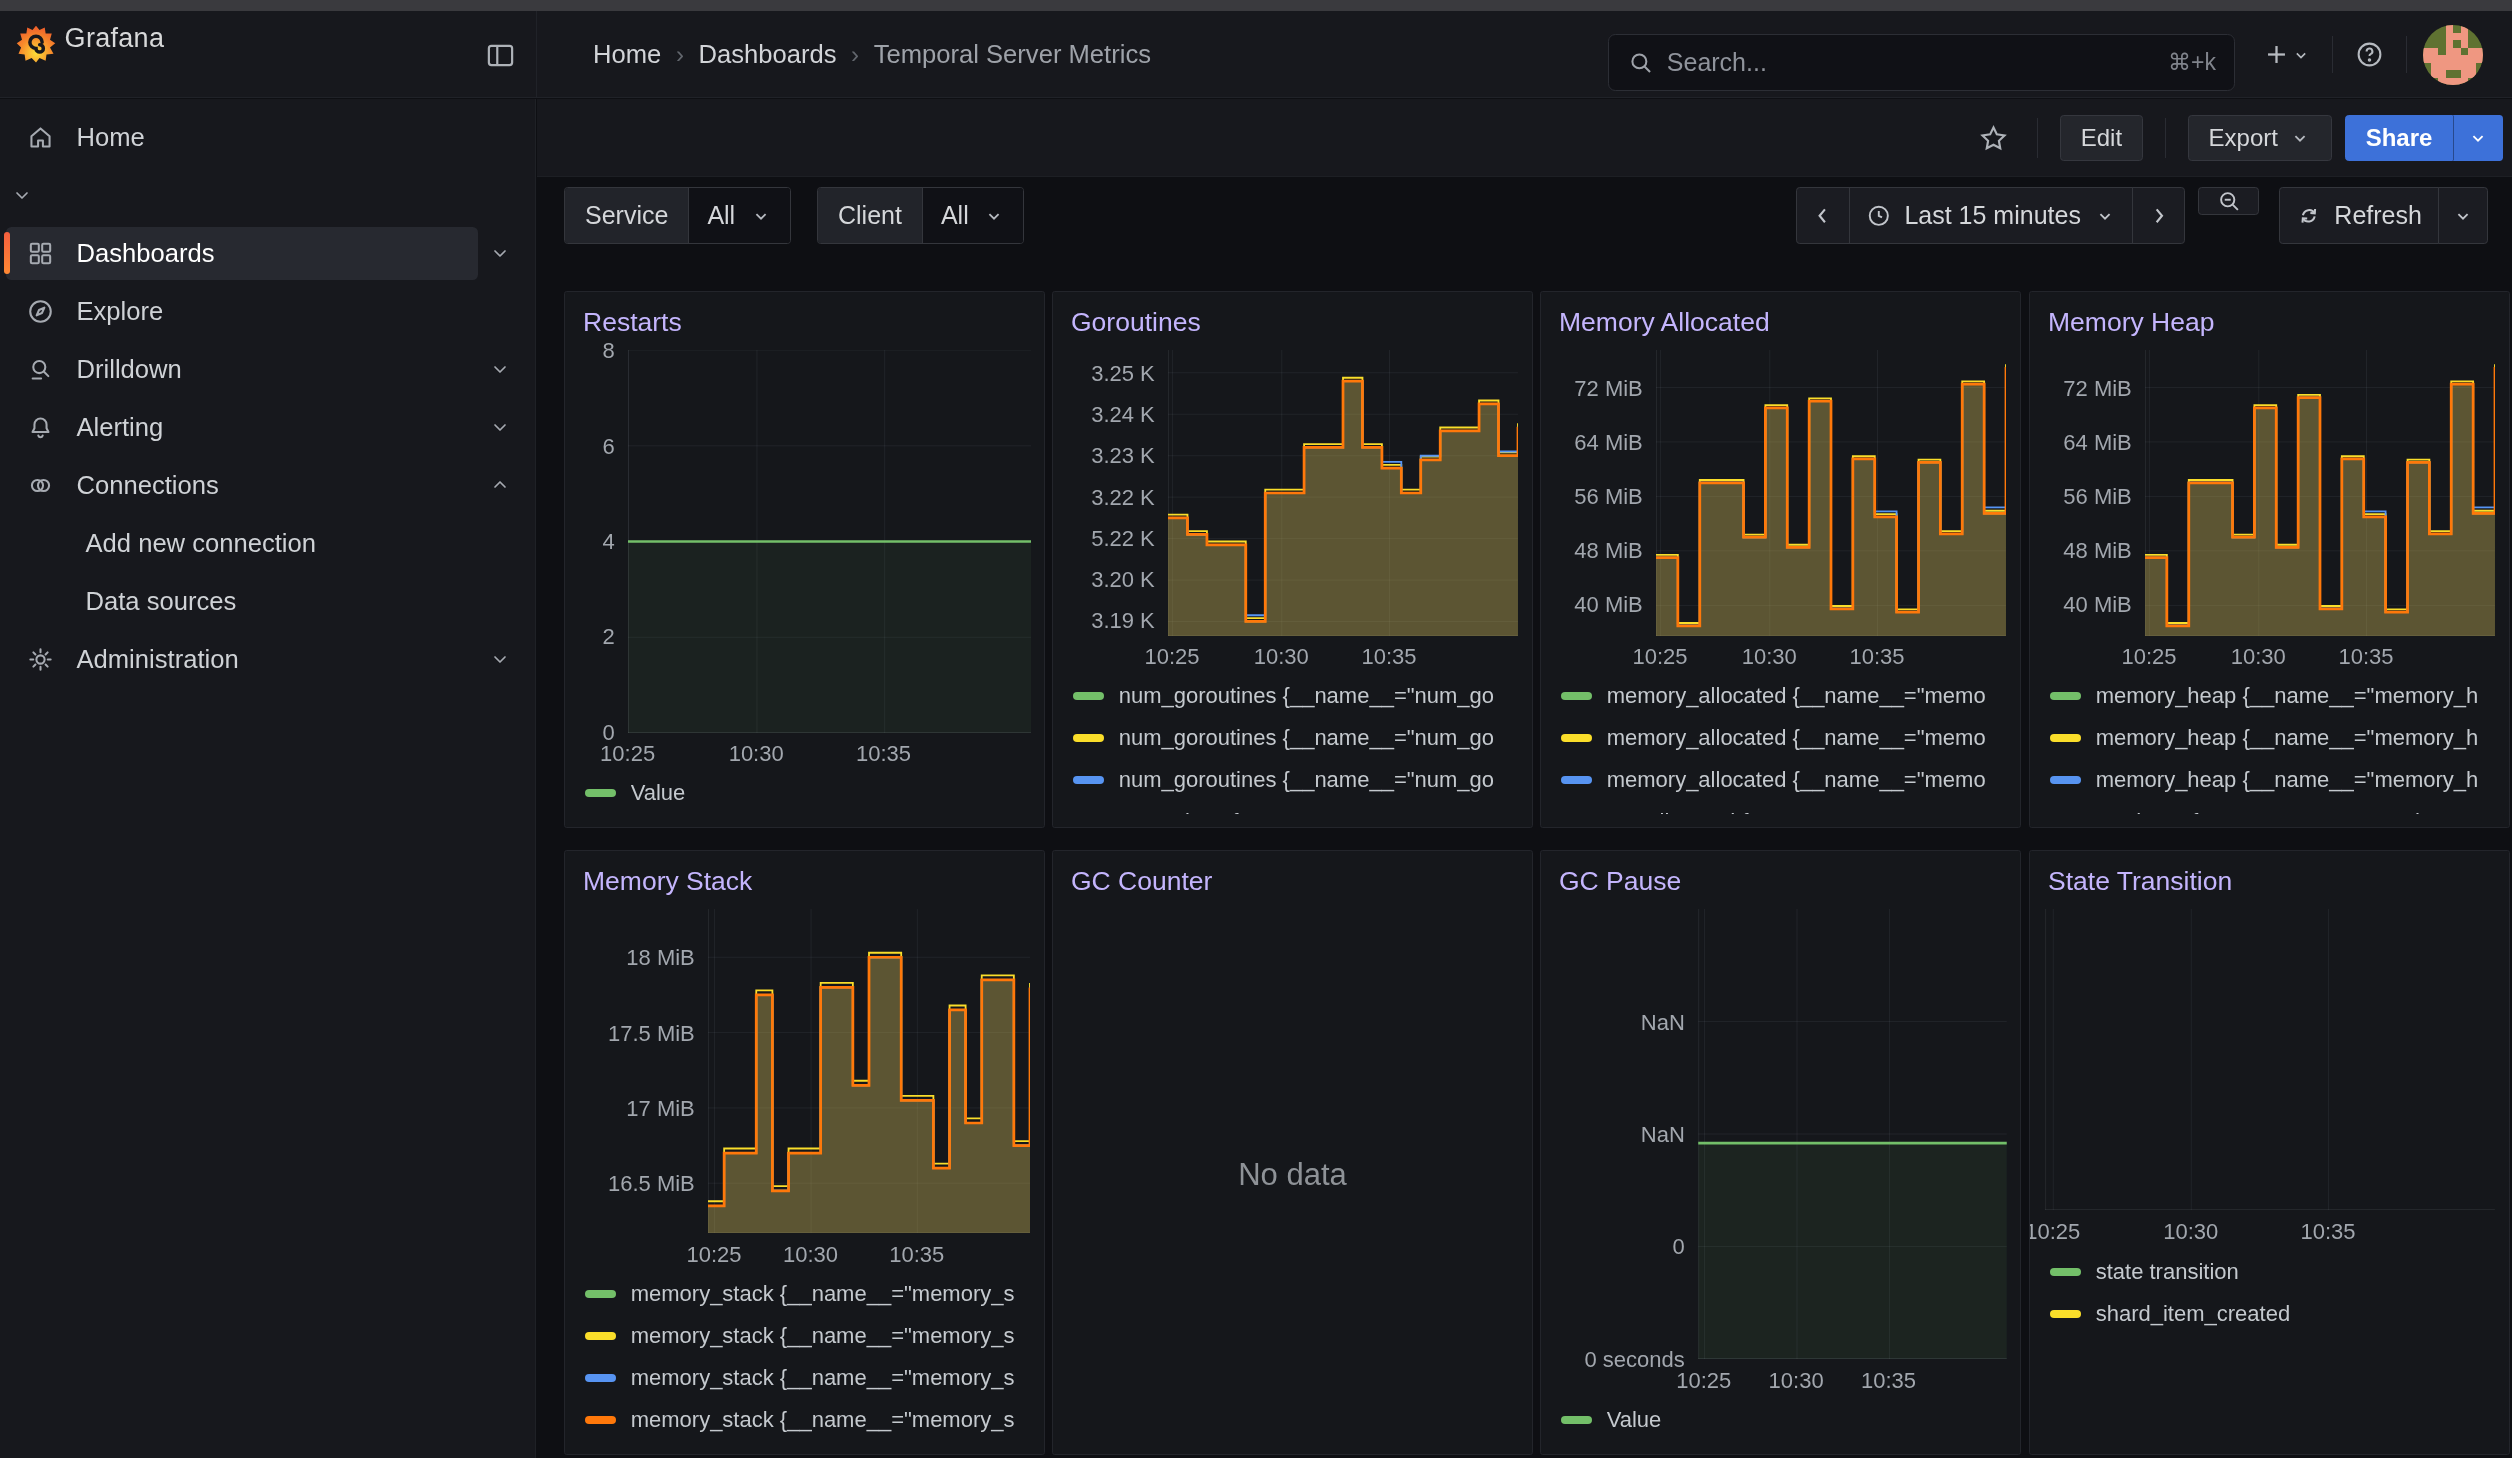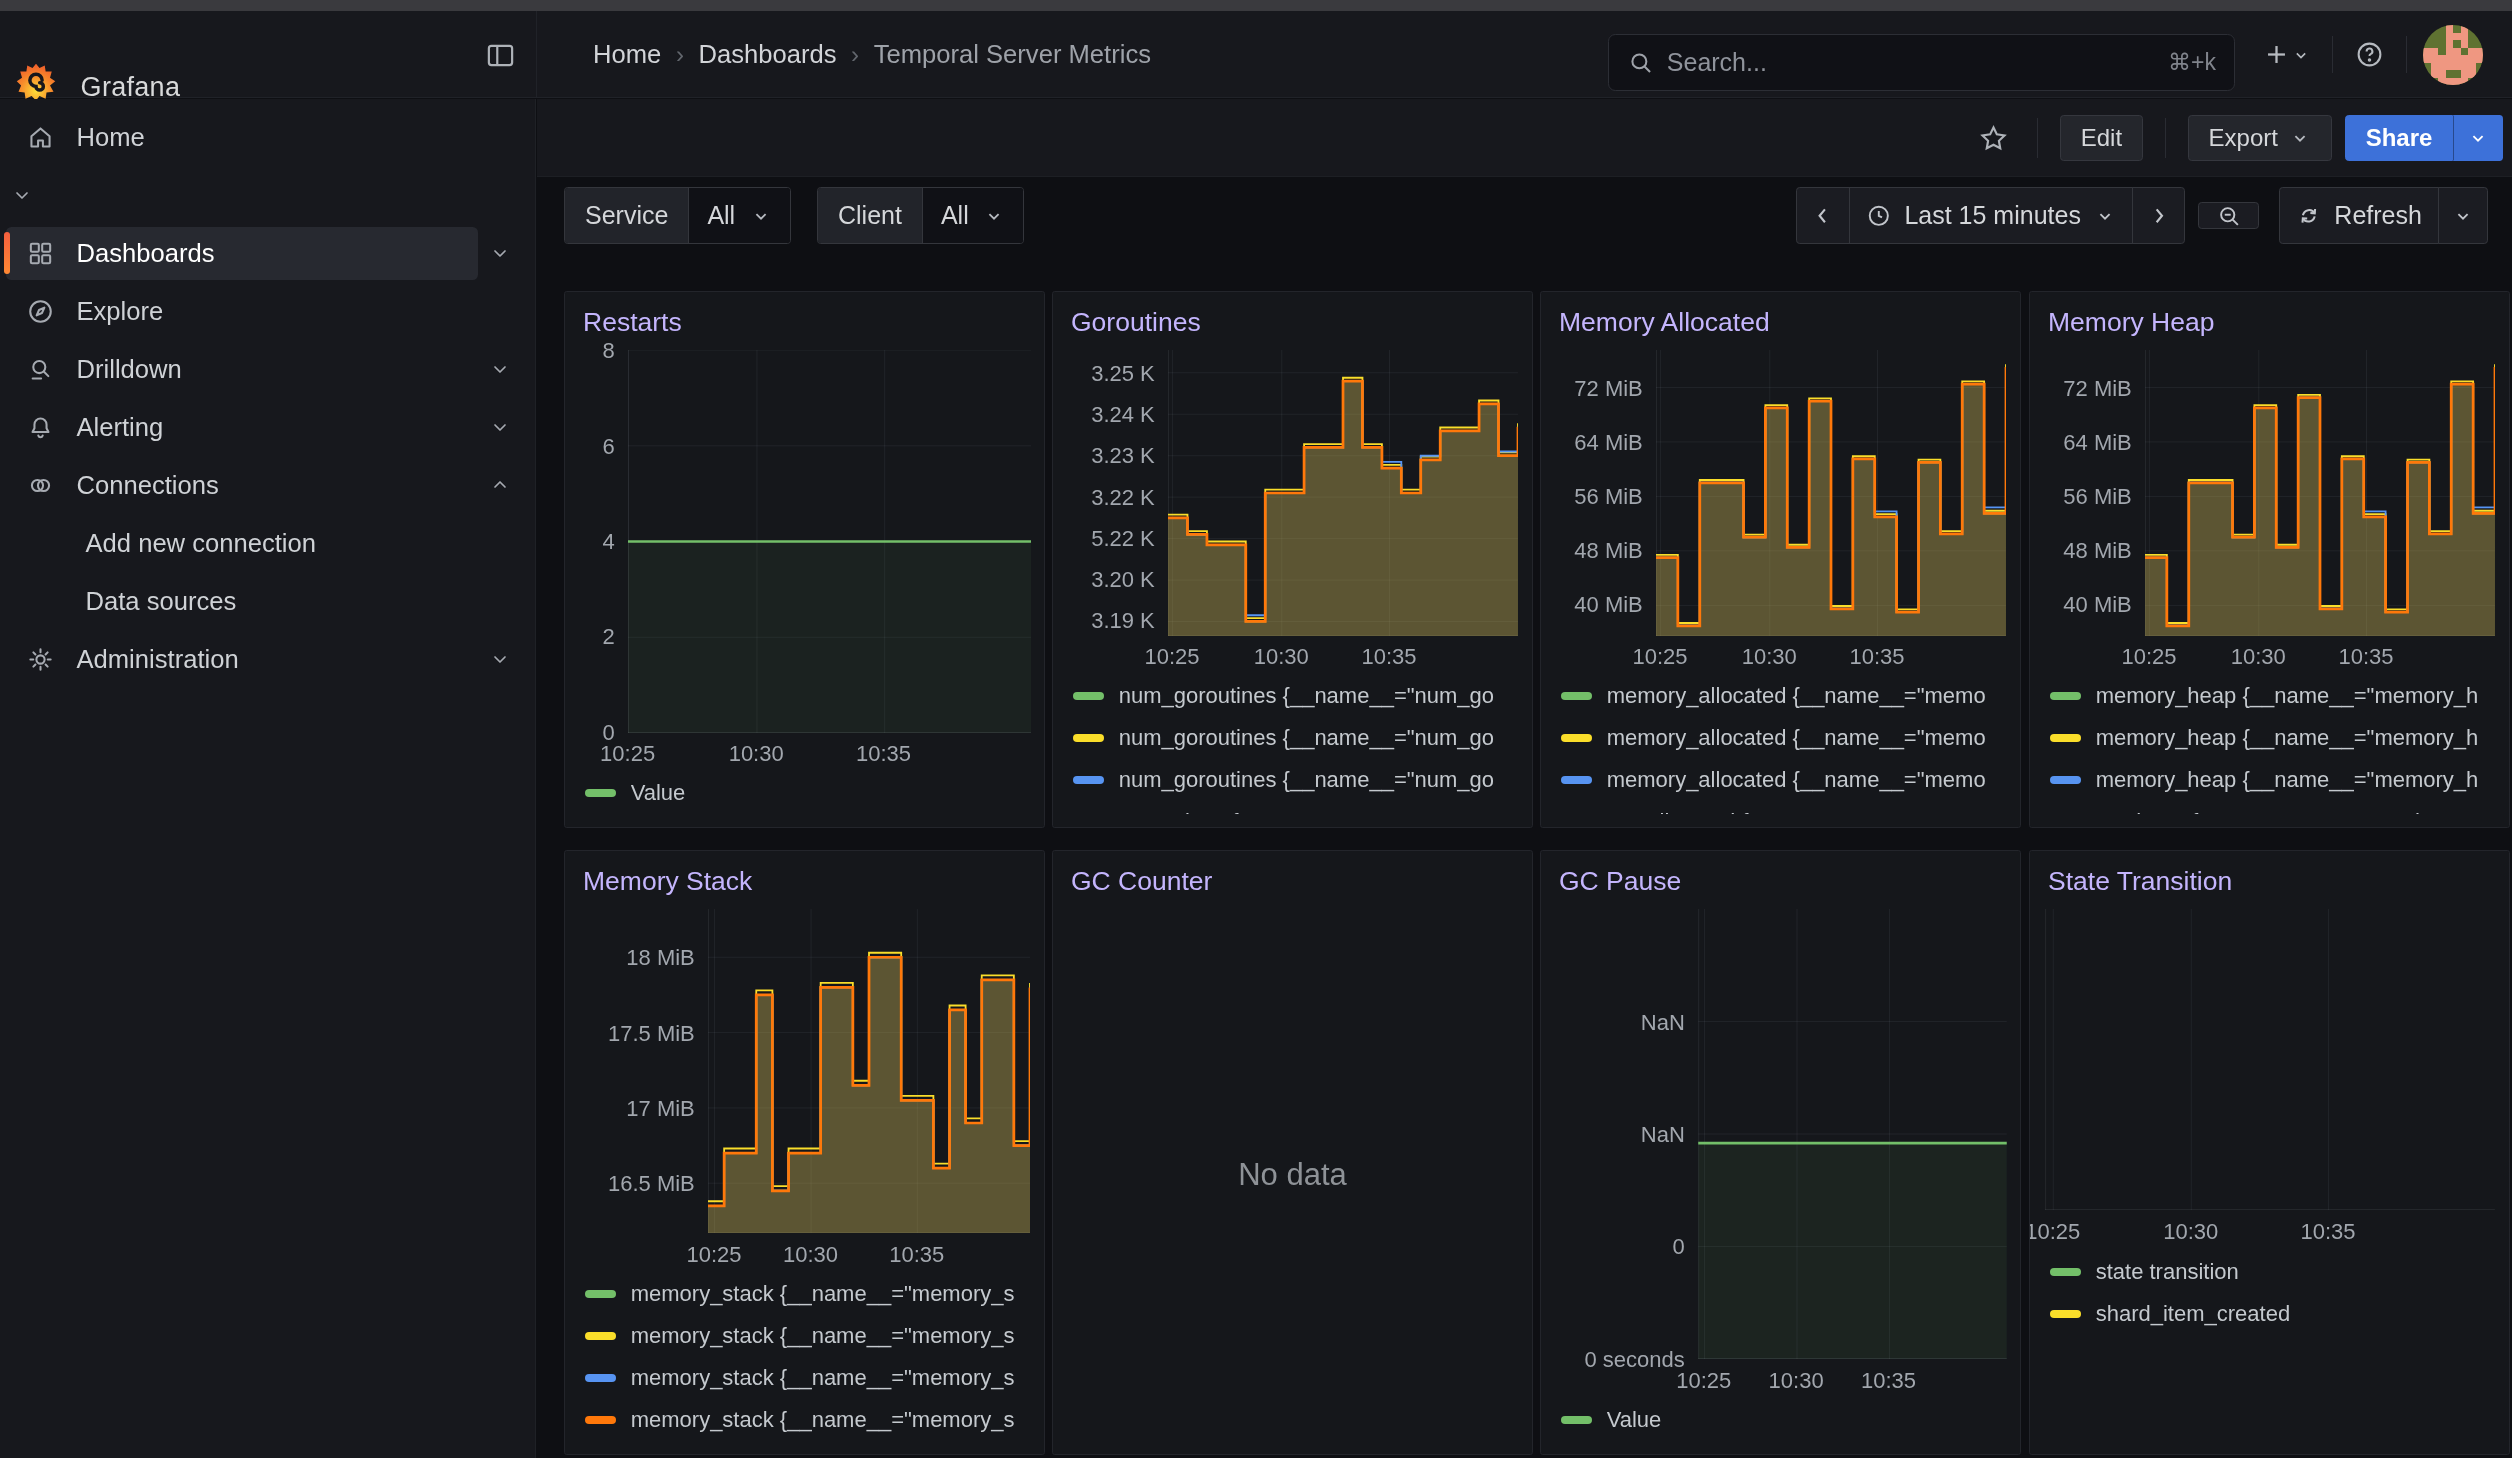--- a/index.html
+++ b/index.html
@@ -3,21 +3,21 @@
 <meta charset="utf-8">
 <style>
   * { margin:0; padding:0; box-sizing:border-box; }
   html,body { width:2512px; height:1458px; overflow:hidden; background:#0E0F13;
     font-family:"Liberation Sans","DejaVu Sans",sans-serif; color:#D5D7DA; }
   .window-strip { position:absolute; left:0; top:0; width:2512px; height:11px; background:#3A3A3E; }
 
   
   .header { position:absolute; left:0; top:11px; width:2512px; height:87px;
     background:#17181D; border-bottom:0.9px solid #202228; }
-  .brand { position:absolute; left:14.6px; top:5px; height:87px; display:flex; align-items:flex-end; gap:24px; }
+  .brand { position:absolute; left:14.6px; top:12px; height:87px; display:flex; align-items:flex-start; gap:8px; }
   .logo { width:42px; height:42px; }
   .brand-name { font-size:27px; color:#D8D9DA; letter-spacing:0.3px; }
   .collapse-btn { position:absolute; left:481px; top:25px; width:38px; height:38px; display:flex;
     align-items:center; justify-content:center; color:#AEB2B8; border-radius:5.5px; cursor:pointer; }
   .header-divider { position:absolute; left:536px; top:0; width:0.9px; height:87px; background:#202228; }
 
   .breadcrumb { position:absolute; left:593px; top:0; height:87px; display:flex; align-items:center; gap:14.6px; font-size:25.6px; }
   .crumb { color:#E2E3E6; }
   .crumb.link { color:#D2D4D8; }
   .crumb.current { color:#9EA2A9; }
@@ -68,21 +68,21 @@
   .split .btn-primary.main { border-radius:3.7px 0 0 3.7px;font-weight:bold; }
   .split .btn-primary.caret { border-radius:0 3.7px 3.7px 0; padding:0 12.8px; border-left:0.9px solid rgba(0,0,0,.35); }
   .split .btn-primary.caret .icon { color:#FFFFFF; }
 
   
   .filter-row { position:absolute; left:537px; top:176px; width:1975px; height:82px; }
   .var-group { position:absolute; top:11px; height:57px; display:flex; border:0.9px solid #34363C; border-radius:3.7px; overflow:hidden; }
   .var-label { display:flex; align-items:center; padding:0 20px; background:#22242A; font-size:25px; color:#D5D7DA; }
   .var-value { display:flex; align-items:center; gap:14.6px; padding:0 18px; background:#101116; font-size:25px; color:#D5D7DA; cursor:pointer; border-left:0.9px solid #34363C; }
   .var-value .icon { width:22px; height:22px; color:#B6BAC0; }
-  .time-controls { position:absolute; right:24px; top:11px; height:57px; display:flex; align-items:center; }
+  .time-controls { position:absolute; right:24px; top:11px; height:57px; display:flex; align-items:flex-start; }
   .tc-group { display:flex; height:57px; }
   .tc-btn { display:flex; align-items:center; gap:12.8px; padding:0 16.4px; background:#1B1C22; border:0.9px solid #34363C;
     color:#D5D7DA; font-size:25px; cursor:pointer; }
   .tc-btn + .tc-btn { margin-left:-0.9px; }
   .tc-btn:first-child { border-radius:3.7px 0 0 3.7px; }
   .tc-btn:last-child { border-radius:0 3.7px 3.7px 0; }
   .tc-btn.single { border-radius:3.7px; margin-left:12.8px; }
   .tc-btn .icon { width:25.6px; height:25.6px; color:#C2C5CB; }
   .tc-btn.narrow { padding:0 12.8px; }
   .refresh-group { display:flex; margin-left:20px; height:57px; }

